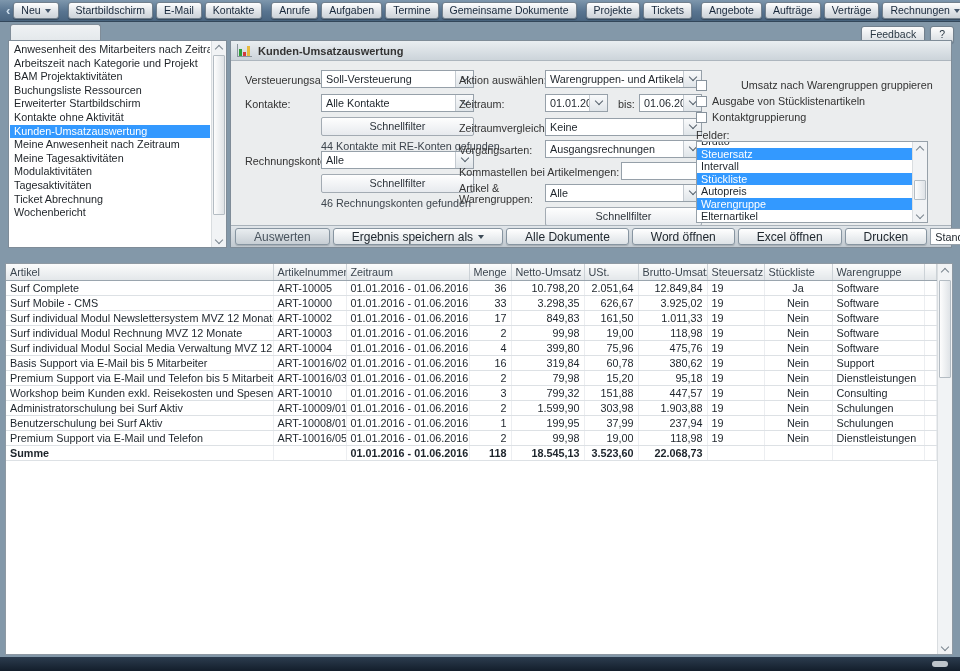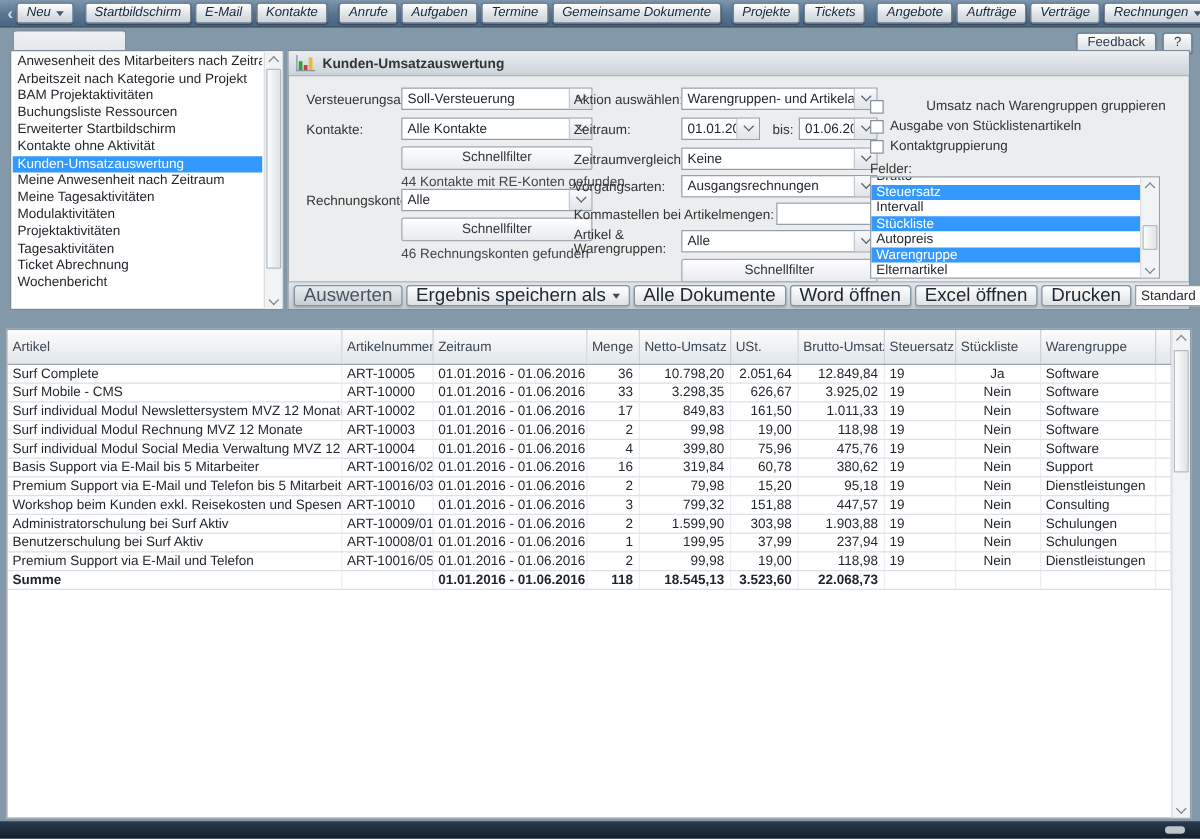--- a/index.html
+++ b/index.html
@@ -5,21 +5,21 @@
   html,body{margin:0;padding:0;}
   body{width:960px;height:671px;position:relative;overflow:hidden;background:#8398a9;
        font-family:"Liberation Sans",sans-serif;font-size:11px;-webkit-font-smoothing:antialiased;}
 
   
   .toolbar{position:absolute;top:0;left:0;right:0;height:22px;
     background:linear-gradient(#7e97ad,#587490 55%,#4a6580);
     border-bottom:1px solid #33475a;display:flex;align-items:center;padding:0 3px;box-sizing:border-box;}
   .tb-chevron{color:#cfe0ee;font-size:13px;font-weight:bold;padding:0 3px;line-height:20px;cursor:default;}
   .tb-groups{display:flex;align-items:center;}
-  .tb-group{display:flex;gap:3px;margin-right:9px;font-style:italic;}
+  .tb-group{display:flex;gap:3px;margin-right:9px;}
   .tbtn{height:15px;line-height:15px;padding:0 7px;border:1px solid #7685922;border:1px solid #76||;
   }
   .tbtn{height:15px;line-height:15px;padding:0 7px;background:linear-gradient(#ffffff,#e2e6ea 50%,#ccd2d8);
     border:1px solid #72808d;border-radius:3px;color:#17273a;font-size:10.5px;white-space:nowrap;
     box-shadow:0 1px 1px rgba(0,0,0,.3);display:flex;align-items:center;gap:4px;cursor:default;}
   .tb-caret{width:0;height:0;border-left:3px solid transparent;border-right:3px solid transparent;border-top:4px solid #44566a;}
 
   
   .side-tab{position:absolute;left:10px;top:24px;height:16px;line-height:16px;padding:16px 11px;
     background:linear-gradient(#eff2f4,#ccd3d9);border:1px solid #7f8c98;border-bottom:none;
@@ -72,33 +72,33 @@
   .cb{width:11px;height:11px;background:#fff;border:1px solid #87929c;box-sizing:border-box;}
   .cb-lab{color:#333;font-size:10.8px;white-space:nowrap;}
   .felder-list{position:absolute;background:#fff;border:1px solid #96a0a9;overflow:hidden;box-sizing:border-box;}
   .fl-inner{position:absolute;left:0;top:0;right:15px;bottom:0;overflow:hidden;}
   .fl-item{height:12.5px;line-height:12.5px;padding:0 4px;font-size:10.8px;color:#1d242b;white-space:nowrap;}
   .fl-sel{background:#3399ff;color:#fff;}
   .fl-clip{margin-top:-7px;}
   .panel-actions{position:absolute;left:0;right:0;bottom:0;height:22px;
     background:linear-gradient(#e0e5e9,#c2cad1);border-top:1px solid #a9b2ba;
     display:flex;align-items:center;padding:0 4px;gap:3px;box-sizing:border-box;}
-  .abtn{height:17px;line-height:16px;padding:0 7px;background:linear-gradient(#ffffff,#dde2e6);
-    border:1px solid #8795a1;border-radius:3px;color:#20282f;font-size:15px;white-space:nowrap;
+  .abtn{height:17px;line-height:16px;padding:0 18px;background:linear-gradient(#ffffff,#dde2e6);
+    border:1px solid #8795a1;border-radius:3px;color:#20282f;font-size:12px;white-space:nowrap;
     box-shadow:0 1px 1px rgba(0,0,0,.15);display:flex;align-items:center;gap:5px;box-sizing:border-box;}
   .abtn-muted{background:linear-gradient(#e9edf0,#c7ced4);color:#49545e;}
   .right-cluster{margin-left:auto;display:flex;align-items:center;gap:3px;}
   .acaret{width:0;height:0;border-left:3px solid transparent;border-right:3px solid transparent;border-top:4px solid #3c4a57;}
   .profile-dd{position:static;width:80px;height:17px;}
 
   
   .grid{position:absolute;left:5px;top:263px;width:948px;height:392px;background:#fff;
     border:1px solid #8e99a3;box-sizing:border-box;}
   .grid table{border-collapse:collapse;table-layout:fixed;width:931px;}
-  .grid th{height:27px;background:linear-gradient(#fbfcfc,#e3e7ea);border-bottom:1px solid #9aa5ae;
+  .grid th{height:16px;background:linear-gradient(#fbfcfc,#e3e7ea);border-bottom:1px solid #9aa5ae;
     border-right:1px solid #ccd2d7;font-weight:normal;color:#3c4650;font-size:10.8px;padding:0 4px;
     text-align:left;white-space:nowrap;overflow:hidden;}
   .grid td{height:14px;border-bottom:1px solid #dde1e5;border-right:1px solid #eceef1;padding:0 4px;
     font-size:10.8px;color:#1d242b;white-space:nowrap;overflow:hidden;}
   .al-r{text-align:right;} .al-c{text-align:center;}
   .sum-row td{font-weight:bold;}
 
   
   .statusbar{position:absolute;left:0;right:0;bottom:0;height:14px;
     background:linear-gradient(#2c3c4e,#131e2b);}
@@ -179,21 +179,20 @@
       <div class="rl-item">Anwesenheit des Mitarbeiters nach Zeitraum</div>
       <div class="rl-item">Arbeitszeit nach Kategorie und Projekt</div>
       <div class="rl-item">BAM Projektaktivitäten</div>
       <div class="rl-item">Buchungsliste Ressourcen</div>
       <div class="rl-item">Erweiterter Startbildschirm</div>
       <div class="rl-item">Kontakte ohne Aktivität</div>
       <div class="rl-item rl-sel">Kunden-Umsatzauswertung</div>
       <div class="rl-item">Meine Anwesenheit nach Zeitraum</div>
       <div class="rl-item">Meine Tagesaktivitäten</div>
       <div class="rl-item">Modulaktivitäten</div>
-      <div class="rl-item">Projektaktivitäten</div>
       <div class="rl-item">Tagesaktivitäten</div>
       <div class="rl-item">Ticket Abrechnung</div>
       <div class="rl-item">Wochenbericht</div>
     </div>
   <div class="vscroll">
     <div class="sb-btn sb-up">
         <span class="chev chev-up"></span>
       </div>
     <div class="sb-thumb" style="top:14px;height:158px;"></div>
     <div class="sb-btn sb-down">

